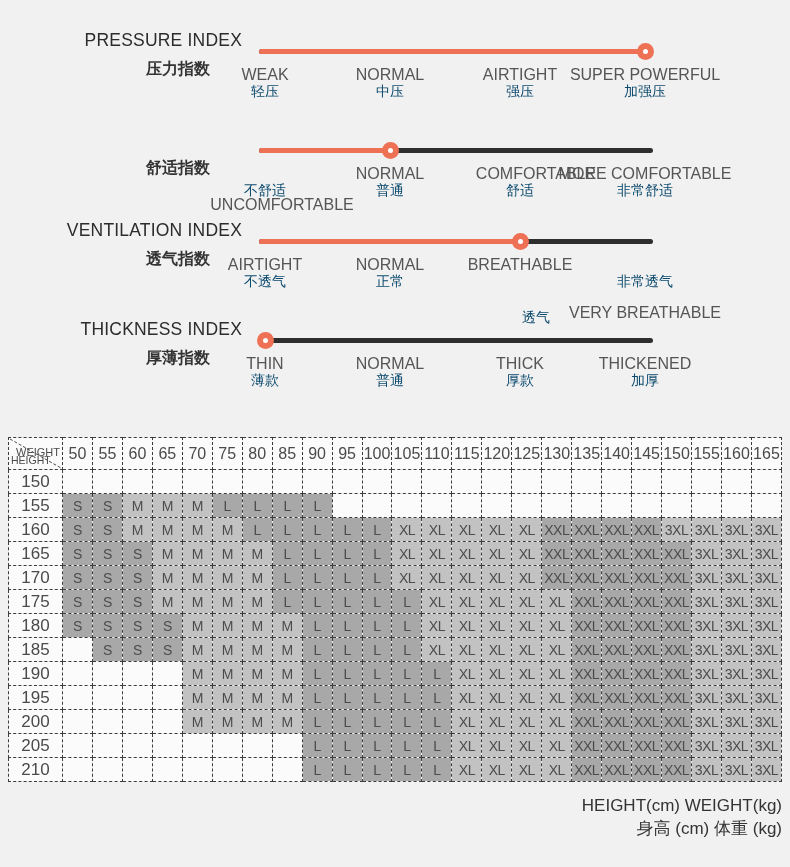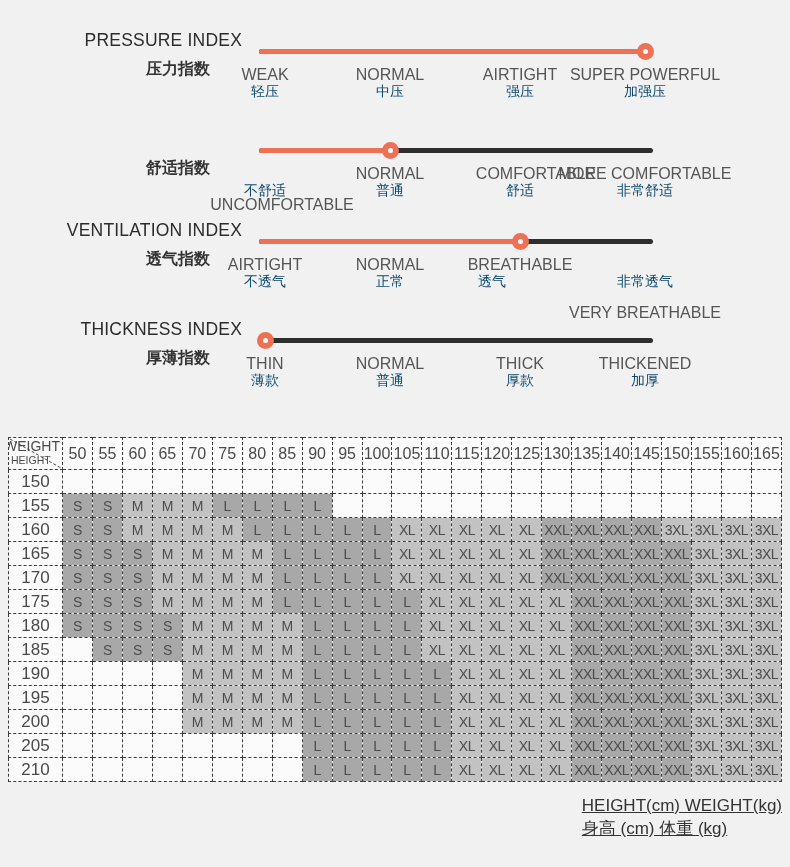--- a/index.html
+++ b/index.html
@@ -24,24 +24,24 @@
                 border-collapse:collapse; table-layout:fixed; }
   .size-table td { border:1px dashed #3d3d3d; text-align:center; padding:0; overflow:hidden; }
   .size-table tr.hdr td { height:31px; }
   .size-table tr.data td { height:23px; }
   .hnum { font-size:16px; color:#4a4a4a; }
   .ht   { font-size:17px; color:#4a4a4a; }
   .sz   { font-size:14px; color:#4c4c4c; font-weight:500; letter-spacing:-.5px; }
   .c-empty { background:#fbfbfb; }
   .corner { position:relative; }
   .corner svg { position:absolute; left:0; top:0; width:100%; height:100%; }
-  .corner-top { position:absolute; right:2px; top:0; font-size:14px; color:#4a4a4a; }
+  .corner-top { position:absolute; right:2px; top:8px; font-size:11px; color:#4a4a4a; }
   .corner-bot { position:absolute; left:2px; bottom:3px; font-size:10.5px; color:#4a4a4a; }
   
-  .chart-footer { position:absolute; right:8px; top:795px; text-align:left; color:#333;text-decoration:underline; }
+  .chart-footer { position:absolute; right:8px; top:795px; text-align:right; color:#333; }
   .chart-footer .f-en { font-size:17px; line-height:22px; }
   .chart-footer .f-zh { font-size:17px; line-height:24px; }
 </style>
 </head>
 <body>
 
 <div class="page">
   <div id="indexes">
       <div class="idx-group" style="top: 30px;">
         <div class="idx-title-en">PRESSURE INDEX</div>
@@ -85,21 +85,21 @@
           <div class="idx-fill" style="background: rgb(238, 113, 85); width: 269px;"></div>
           <div class="idx-dot" style="background: rgb(238, 113, 85); left: 253px;">
             <div class="idx-hole"></div>
           </div>
         </div>
         <div class="idx-label-en" style="left: 265px;">AIRTIGHT</div>
         <div class="idx-label-zh" style="left: 265px;">不透气</div>
         <div class="idx-label-en" style="left: 390px;">NORMAL</div>
         <div class="idx-label-zh" style="left: 390px;">正常</div>
         <div class="idx-label-en" style="left: 520px;">BREATHABLE</div>
-        <div class="idx-label-zh" style="left: 492px;">透气</div>
+        <div class="idx-label-zh" style="left: 536px; margin-top: 36px;">透气</div>
         <div class="idx-label-en" style="left: 645px; margin-top: 48px;">VERY BREATHABLE</div>
         <div class="idx-label-zh" style="left: 645px;">非常透气</div>
       </div>
       <div class="idx-group" style="top: 319px;">
         <div class="idx-title-en">THICKNESS INDEX</div>
         <div class="idx-title-zh">厚薄指数</div>
         <div class="idx-track" style="background: rgb(46, 46, 46);">
           <div class="idx-fill" style="background: rgb(238, 113, 85); width: 14px;"></div>
           <div class="idx-dot" style="background: rgb(238, 113, 85); left: -2px;">
             <div class="idx-hole"></div>

